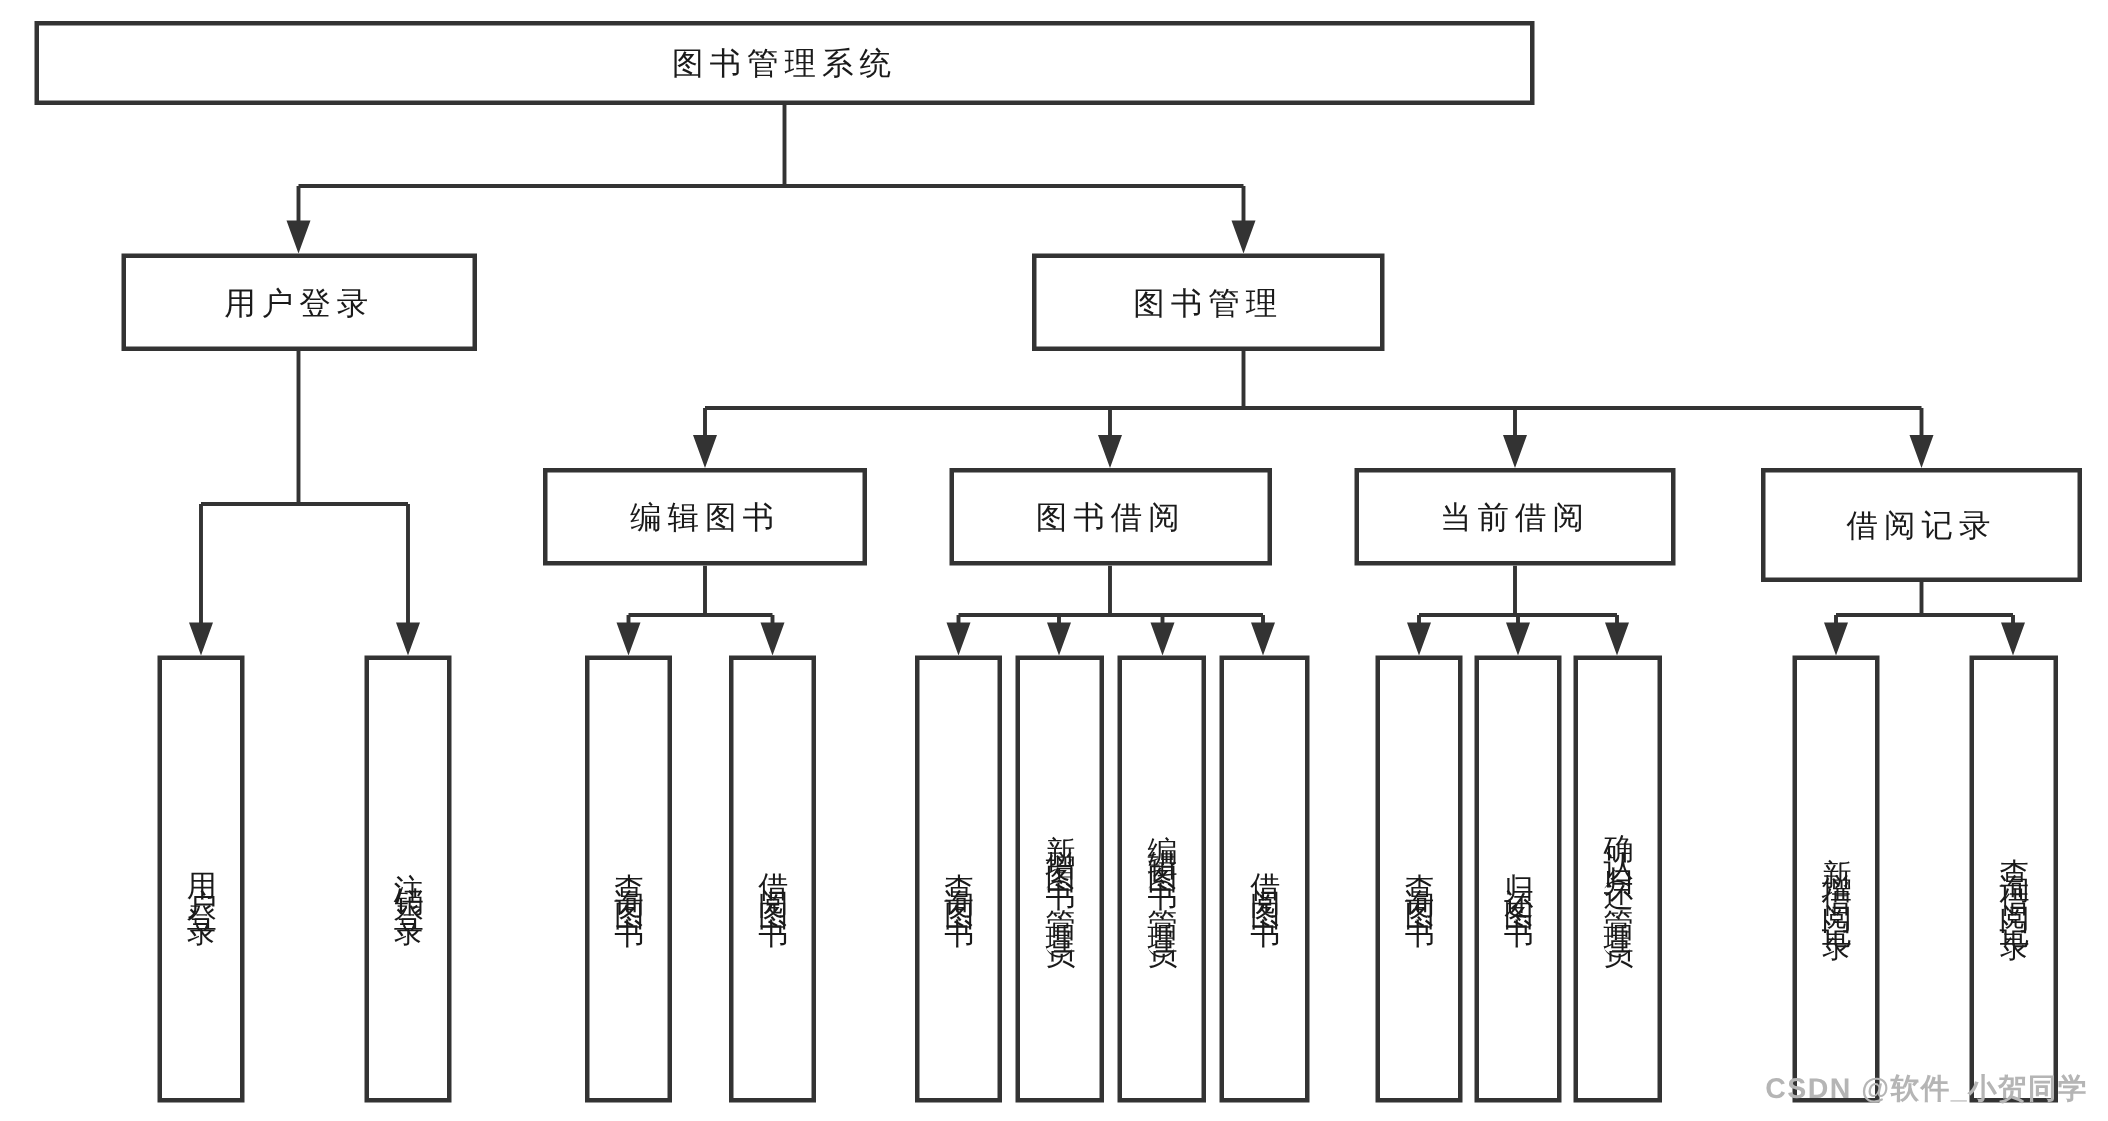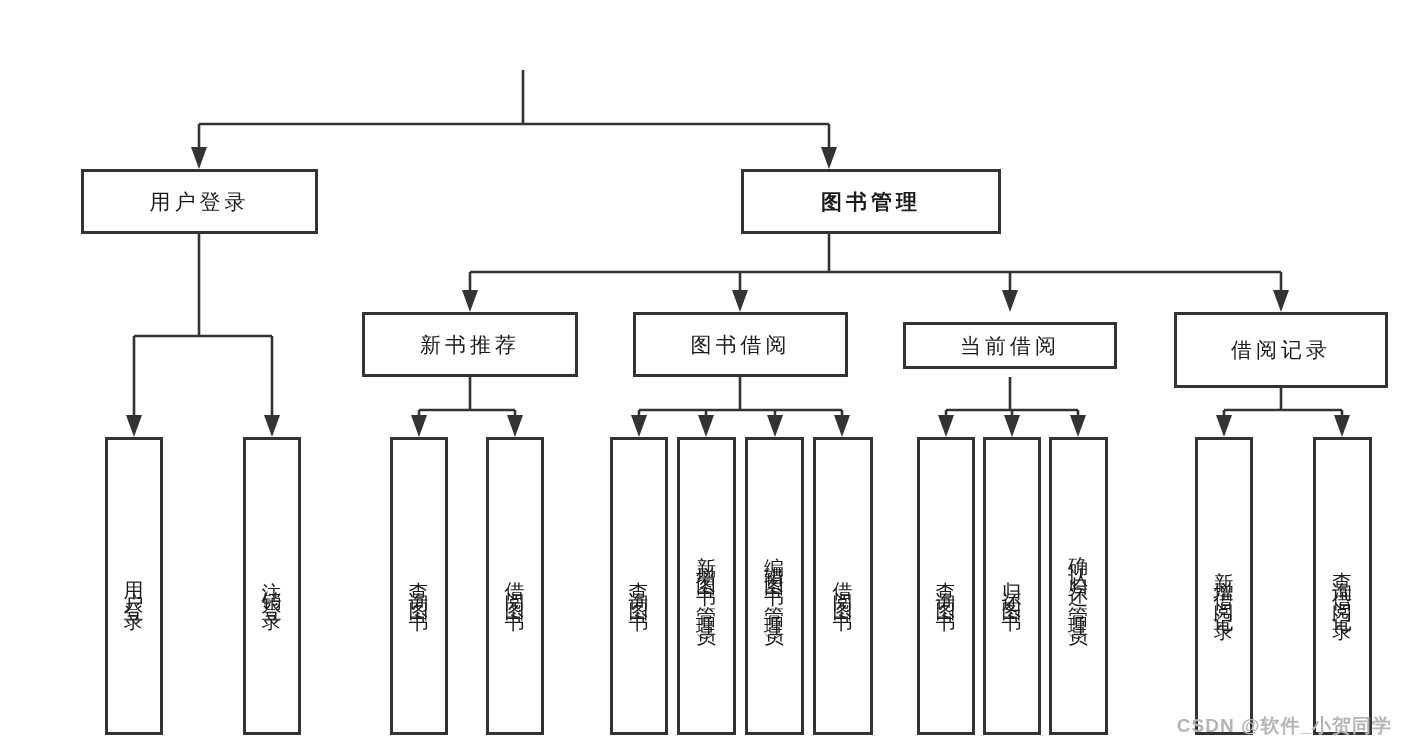--- a/index.html
+++ b/index.html
@@ -84,27 +84,28 @@
     <path class="arrowheads" d="
       M191,147 h16 L199,169 Z  M821,147 h16 L829,169 Z
       M126,415 h16 L134,437 Z  M264,415 h16 L272,437 Z
       M462,290 h16 L470,312 Z  M732,290 h16 L740,312 Z  M1002,290 h16 L1010,312 Z  M1273,290 h16 L1281,312 Z
       M411,415 h16 L419,437 Z  M507,415 h16 L515,437 Z
       M631,415 h16 L639,437 Z  M698,415 h16 L706,437 Z  M767,415 h16 L775,437 Z  M834,415 h16 L842,437 Z
       M938,415 h16 L946,437 Z  M1004,415 h16 L1012,437 Z  M1070,415 h16 L1078,437 Z
       M1216,415 h16 L1224,437 Z  M1334,415 h16 L1342,437 Z"></path>
   </svg>
 
+  <div class="box h-box" style="left:23px; top:14px; width:1000px; height:56px;">图书管理系统</div>
 
   <div class="box h-box" style="left:81px; top:169px; width:237px; height:65px;">用户登录</div>
-  <div class="box h-box" style="left:741px; top:169px; width:260px; height:65px;font-weight:bold;">图书管理</div>
+  <div class="box h-box" style="left:688px; top:169px; width:235px; height:65px;">图书管理</div>
 
-  <div class="box h-box" style="left:362px; top:312px; width:216px; height:65px;">新书推荐</div>
+  <div class="box h-box" style="left:362px; top:312px; width:216px; height:65px;">编辑图书</div>
   <div class="box h-box" style="left:633px; top:312px; width:215px; height:65px;text-align:right;">图书借阅</div>
-  <div class="box h-box" style="left:903px; top:322px; width:214px; height:47px;">当前借阅</div>
+  <div class="box h-box" style="left:903px; top:312px; width:214px; height:65px;">当前借阅</div>
   <div class="box h-box" style="left:1174px; top:312px; width:214px; height:76px;">借阅记录</div>
 
   <div class="box v-box" style="left:105px; top:437px; width:58px; height:298px;">
     <span>用户登录</span>
   </div>
   <div class="box v-box" style="left:243px; top:437px; width:58px; height:298px;">
     <span>注销登录</span>
   </div>
 
   <div class="box v-box" style="left:390px; top:437px; width:58px; height:298px;">

